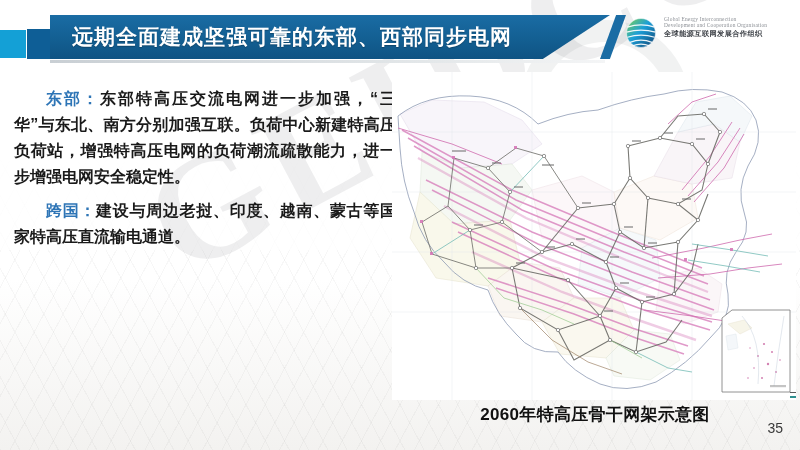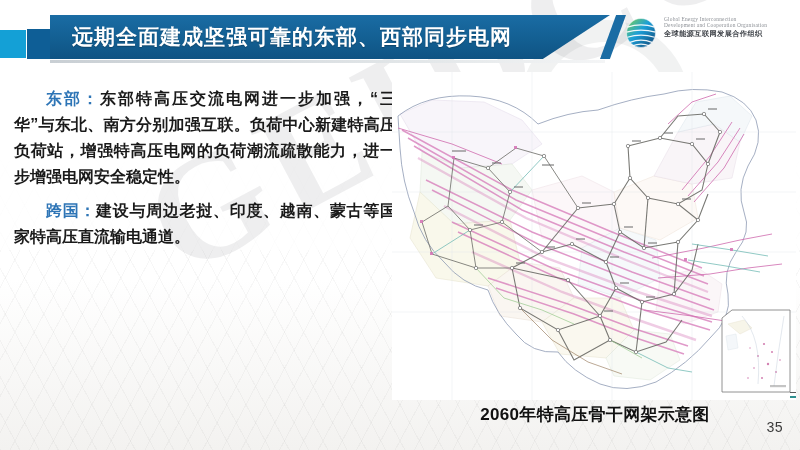--- a/index.html
+++ b/index.html
@@ -138,21 +138,21 @@
     width: 330px;
     text-align: center;
     font-size: 17px;
     font-weight: 700;
     color: #111111;
     letter-spacing: 0.3px;
   }
   .page-num {
     position: absolute; right: 17px; bottom: 14px;
     font-size: 14px; color: #3a3a3a;
-    font-family: Liberation Mono, monospace;
+    font-family: Liberation Sans, sans-serif;
   }
 
   
   .legend {
     position: absolute; left: 398px; top: 313px;
     width: 86px;
   }
   .legend-title {
     font-size: 3.6px; font-weight: 700; color: #333;
     letter-spacing: 2px; text-align: center; margin-bottom: 1px;

